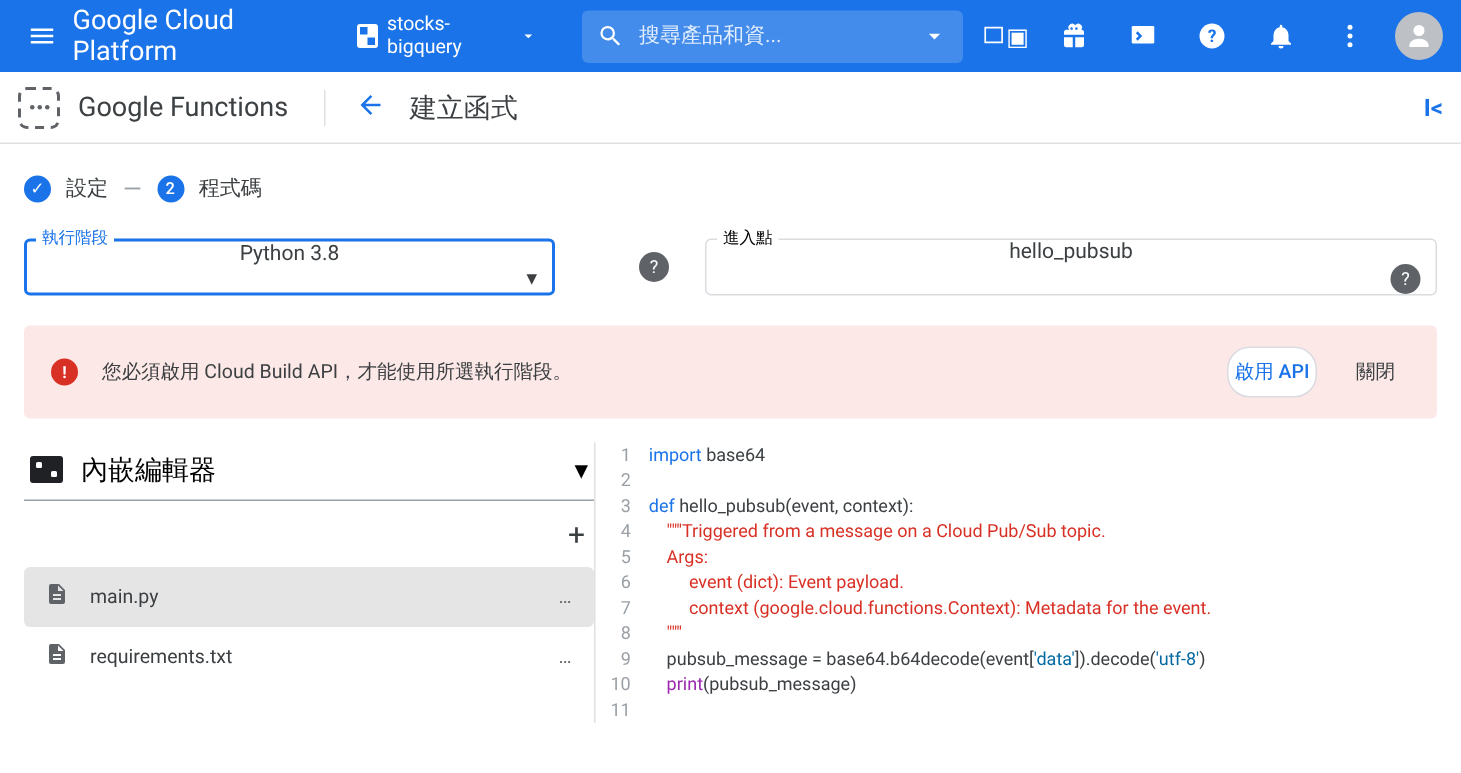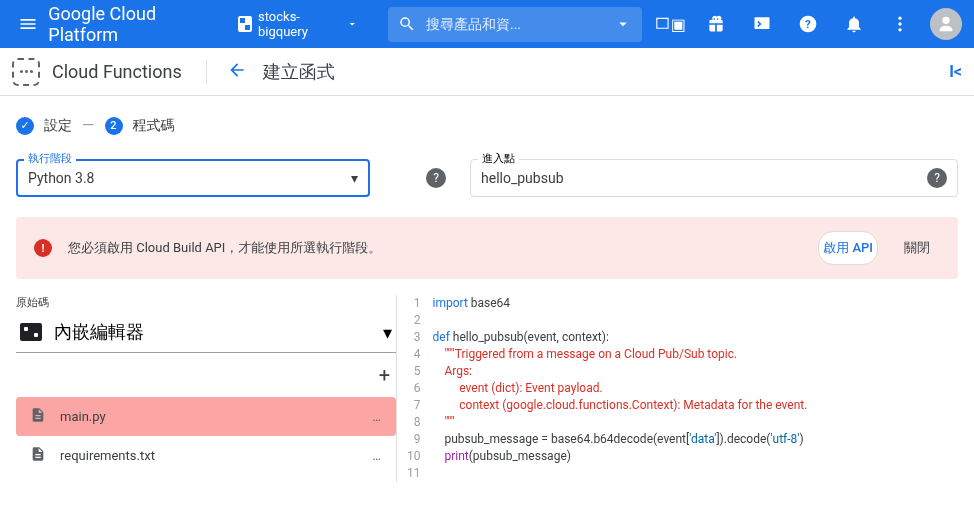--- a/index.html
+++ b/index.html
@@ -30,21 +30,21 @@
 .spacer { flex: 1; }
 .collapse-icon { color: #1a73e8; cursor: pointer; font-size: 16px; font-weight: bold; }
 .stepper { display: flex; align-items: center; padding: 20px 16px 24px; gap: 10px; }
 .step-check { width: 18px; height: 18px; border-radius: 50%; background: #1a73e8; color: #fff; display: flex; align-items: center; justify-content: center; font-size: 11px; }
 .step-num { width: 18px; height: 18px; border-radius: 50%; background: #1a73e8; color: #fff; display: flex; align-items: center; justify-content: center; font-size: 11px; font-weight: 500; }
 .step-lbl { font-size: 14px; color: #3c4043; }
 .step-line { color: #9aa0a6; }
 .fields { display: flex; gap: 24px; padding: 0 16px 20px; }
 .field { position: relative; flex: 1; }
 .field-label { position: absolute; top: -8px; left: 8px; font-size: 11px; padding: 0 4px; background: #fff; }
-.field-box { height: 38px; border: 1px solid #dadce0; border-radius: 4px; display: flex; align-items: center; padding: 0 10px; font-size: 14px; color: #3c4043; }
+.field-box { height: 38px; border: 1px solid #dadce0; border-radius: 4px; display: flex; align-items: center; padding: 0 10px; font-size: 14px; color: #3c4043; flex-direction: column; }
 .field.active .field-box { border: 2px solid #1a73e8; }
 .field.active .field-label { color: #1a73e8; }
 .field .help { width: 20px; height: 20px; border-radius: 50%; background: #5f6368; color: #fff; display: flex; align-items: center; justify-content: center; font-size: 12px; margin-left: 12px; }
 .field.runtime { flex: 0 0 430px; display: flex; align-items: center; gap: 44px; }
 .field.runtime .field-box { flex: 1; }
 .dd-arrow { margin-left: auto; }
 .alert { background: #fce8e6; margin: 0 16px 16px; padding: 14px 18px; border-radius: 4px; display: flex; align-items: center; gap: 16px; font-size: 13px; color: #3c4043; }
 .alert-icon { width: 18px; height: 18px; border-radius: 50%; background: #d93025; color: #fff; display: flex; align-items: center; justify-content: center; font-size: 11px; font-weight: bold; }
 .alert-text { flex: 1; }
 .alert-btn { background: #ffffff; border: 1px solid #dadce0; padding: 7px 4px; border-radius: 15px; font-size: 13px; color: #1a73e8; cursor: pointer; font-weight: 500; }
@@ -54,21 +54,21 @@
 .src-field { position: relative; }
 .src-label { font-size: 11px; color: #3c4043; margin-bottom: 4px; }
 .src-box { display: flex; align-items: center; gap: 12px; border-bottom: 1px solid #9aa0a6; padding: 6px 4px 8px; font-size: 18px; }
 .src-icon { width: 22px; height: 18px; background: #202124; border-radius: 2px; position: relative; }
 .src-icon::before { content: ""; position: absolute; left: 4px; top: 4px; width: 4px; height: 4px; background: #fff; border-radius: 1px; }
 .src-icon::after { content: ""; position: absolute; right: 4px; bottom: 4px; width: 4px; height: 4px; background: #fff; border-radius: 1px; }
 .add-row { display: flex; justify-content: flex-end; padding: 10px 6px; }
 .add-btn { font-size: 20px; font-weight: 400; cursor: pointer; color: #3c4043; }
 .file-list { }
 .file-item { display: flex; align-items: center; padding: 10px 14px; gap: 14px; font-size: 13px; color: #3c4043; border-radius: 4px; }
-.file-item.active { background: #fca5a5; }
+.file-item.active { background: #e5e5e5; }
 .file-icon { color: #5f6368; }
 .file-more { margin-left: auto; color: #5f6368; cursor: pointer; letter-spacing: 1px; }
 .code-panel { flex: 1; display: flex; font-family: "Roboto Mono", Consolas, monospace; font-size: 12px; line-height: 17px; border-left: 1px solid #e0e0e0; padding-left: 2px; }
 .gutter { text-align: right; padding: 0 12px 0 8px; color: #9aa0a6; }
 .code { white-space: pre; color: #3c4043; }
 .kw { color: #1a73e8; }
 .kw2 { color: #9c27b0; }
 .str { color: #0369a1; }
 .cm { color: #d93025; }
 .svgicon { fill: currentColor; }
@@ -150,21 +150,21 @@
 </div>
 
 <div class="subheader">
   <div class="cf-logo">
       <div class="cf-dots">
         <span></span>
         <span></span>
         <span></span>
       </div>
     </div>
-  <span class="cf-title">Cloud Functions</span>
+  <span class="cf-title">Google Functions</span>
   <div class="vbar"></div>
   <span class="back-arrow">
     <svg width="20" height="20" viewBox="0 0 24 24" fill="#1a73e8">
         <path d="M20 11H7.83l5.59-5.59L12 4l-8 8 8 8 1.41-1.41L7.83 13H20z"></path>
       </svg>
   </span>
   <span class="page-title">建立函式</span>
   <span class="spacer"></span>
   <span class="collapse-icon">I&lt;</span>
 </div>
@@ -200,21 +200,20 @@
 <div class="alert">
   <span class="alert-icon">!</span>
   <span class="alert-text">您必須啟用 Cloud Build API，才能使用所選執行階段。</span>
   <button class="alert-btn">啟用 API</button>
   <span class="alert-close">關閉</span>
 </div>
 
 <div class="editor-area">
   <div class="left-panel">
     <div class="src-field">
-      <div class="src-label">原始碼</div>
       <div class="src-box">
         <span class="src-icon"></span>
         <span>內嵌編輯器</span>
         <span class="dd-arrow">▾</span>
       </div>
     </div>
     <div class="add-row">
         <span class="add-btn">+</span>
       </div>
     <div class="file-list">

